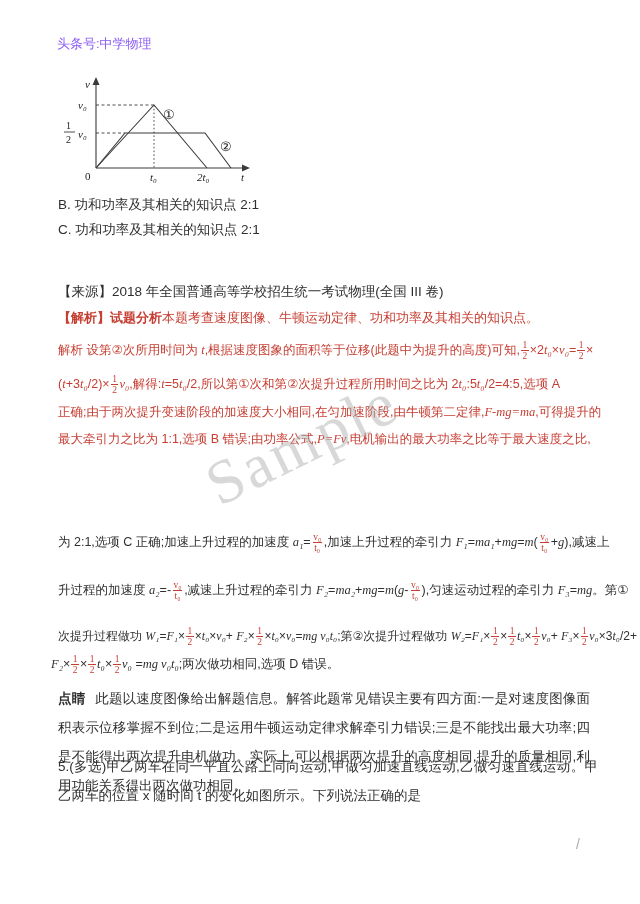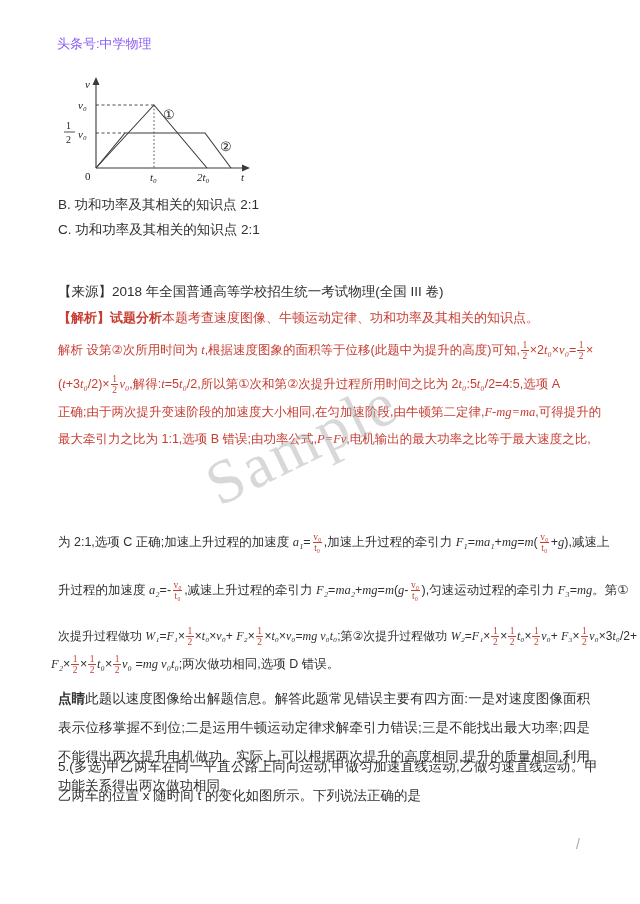--- a/index.html
+++ b/index.html
@@ -143,19 +143,19 @@
       <span class="den">2</span>
     </span>×<span class="frac">
       <span class="num">1</span>
       <span class="den">2</span>
     </span><span class="var">t₀</span>×<span class="frac">
       <span class="num">1</span>
       <span class="den">2</span>
     </span><span class="var">v₀</span> =<span class="var">mg v₀t₀</span>;两次做功相同,选项 D 错误。</div>
 
 <div class="abs para" style="left:58px;top:684px;width:532px">
-  <span class="bold" style="">点睛</span><span>此题以速度图像给出解题信息。解答此题常见错误主要有四方面:一是对速度图像面积表示位移掌握不到位;二是运用牛顿运动定律求解牵引力错误;三是不能找出最大功率;四是不能得出两次提升电机做功。实际上,可以根据两次提升的高度相同,提升的质量相同,利用功能关系得出两次做功相同。</span>
+  <span class="bold" style="margin-right:10px">点睛</span><span>此题以速度图像给出解题信息。解答此题常见错误主要有四方面:一是对速度图像面积表示位移掌握不到位;二是运用牛顿运动定律求解牵引力错误;三是不能找出最大功率;四是不能得出两次提升电机做功。实际上,可以根据两次提升的高度相同,提升的质量相同,利用功能关系得出两次做功相同。</span>
 </div>
 
 <div class="abs para" style="left:58px;top:752px;width:540px">5.(多选)甲乙两车在同一平直公路上同向运动,甲做匀加速直线运动,乙做匀速直线运动。甲乙两车的位置 x 随时间 t 的变化如图所示。下列说法正确的是</div>
 
 <div class="abs slash" style="left:576px;top:836px">/</div>
 <div class="abs footer-badge" style="right:16px;top:866px">头条 @中学物理</div>
 
 </body></html>

